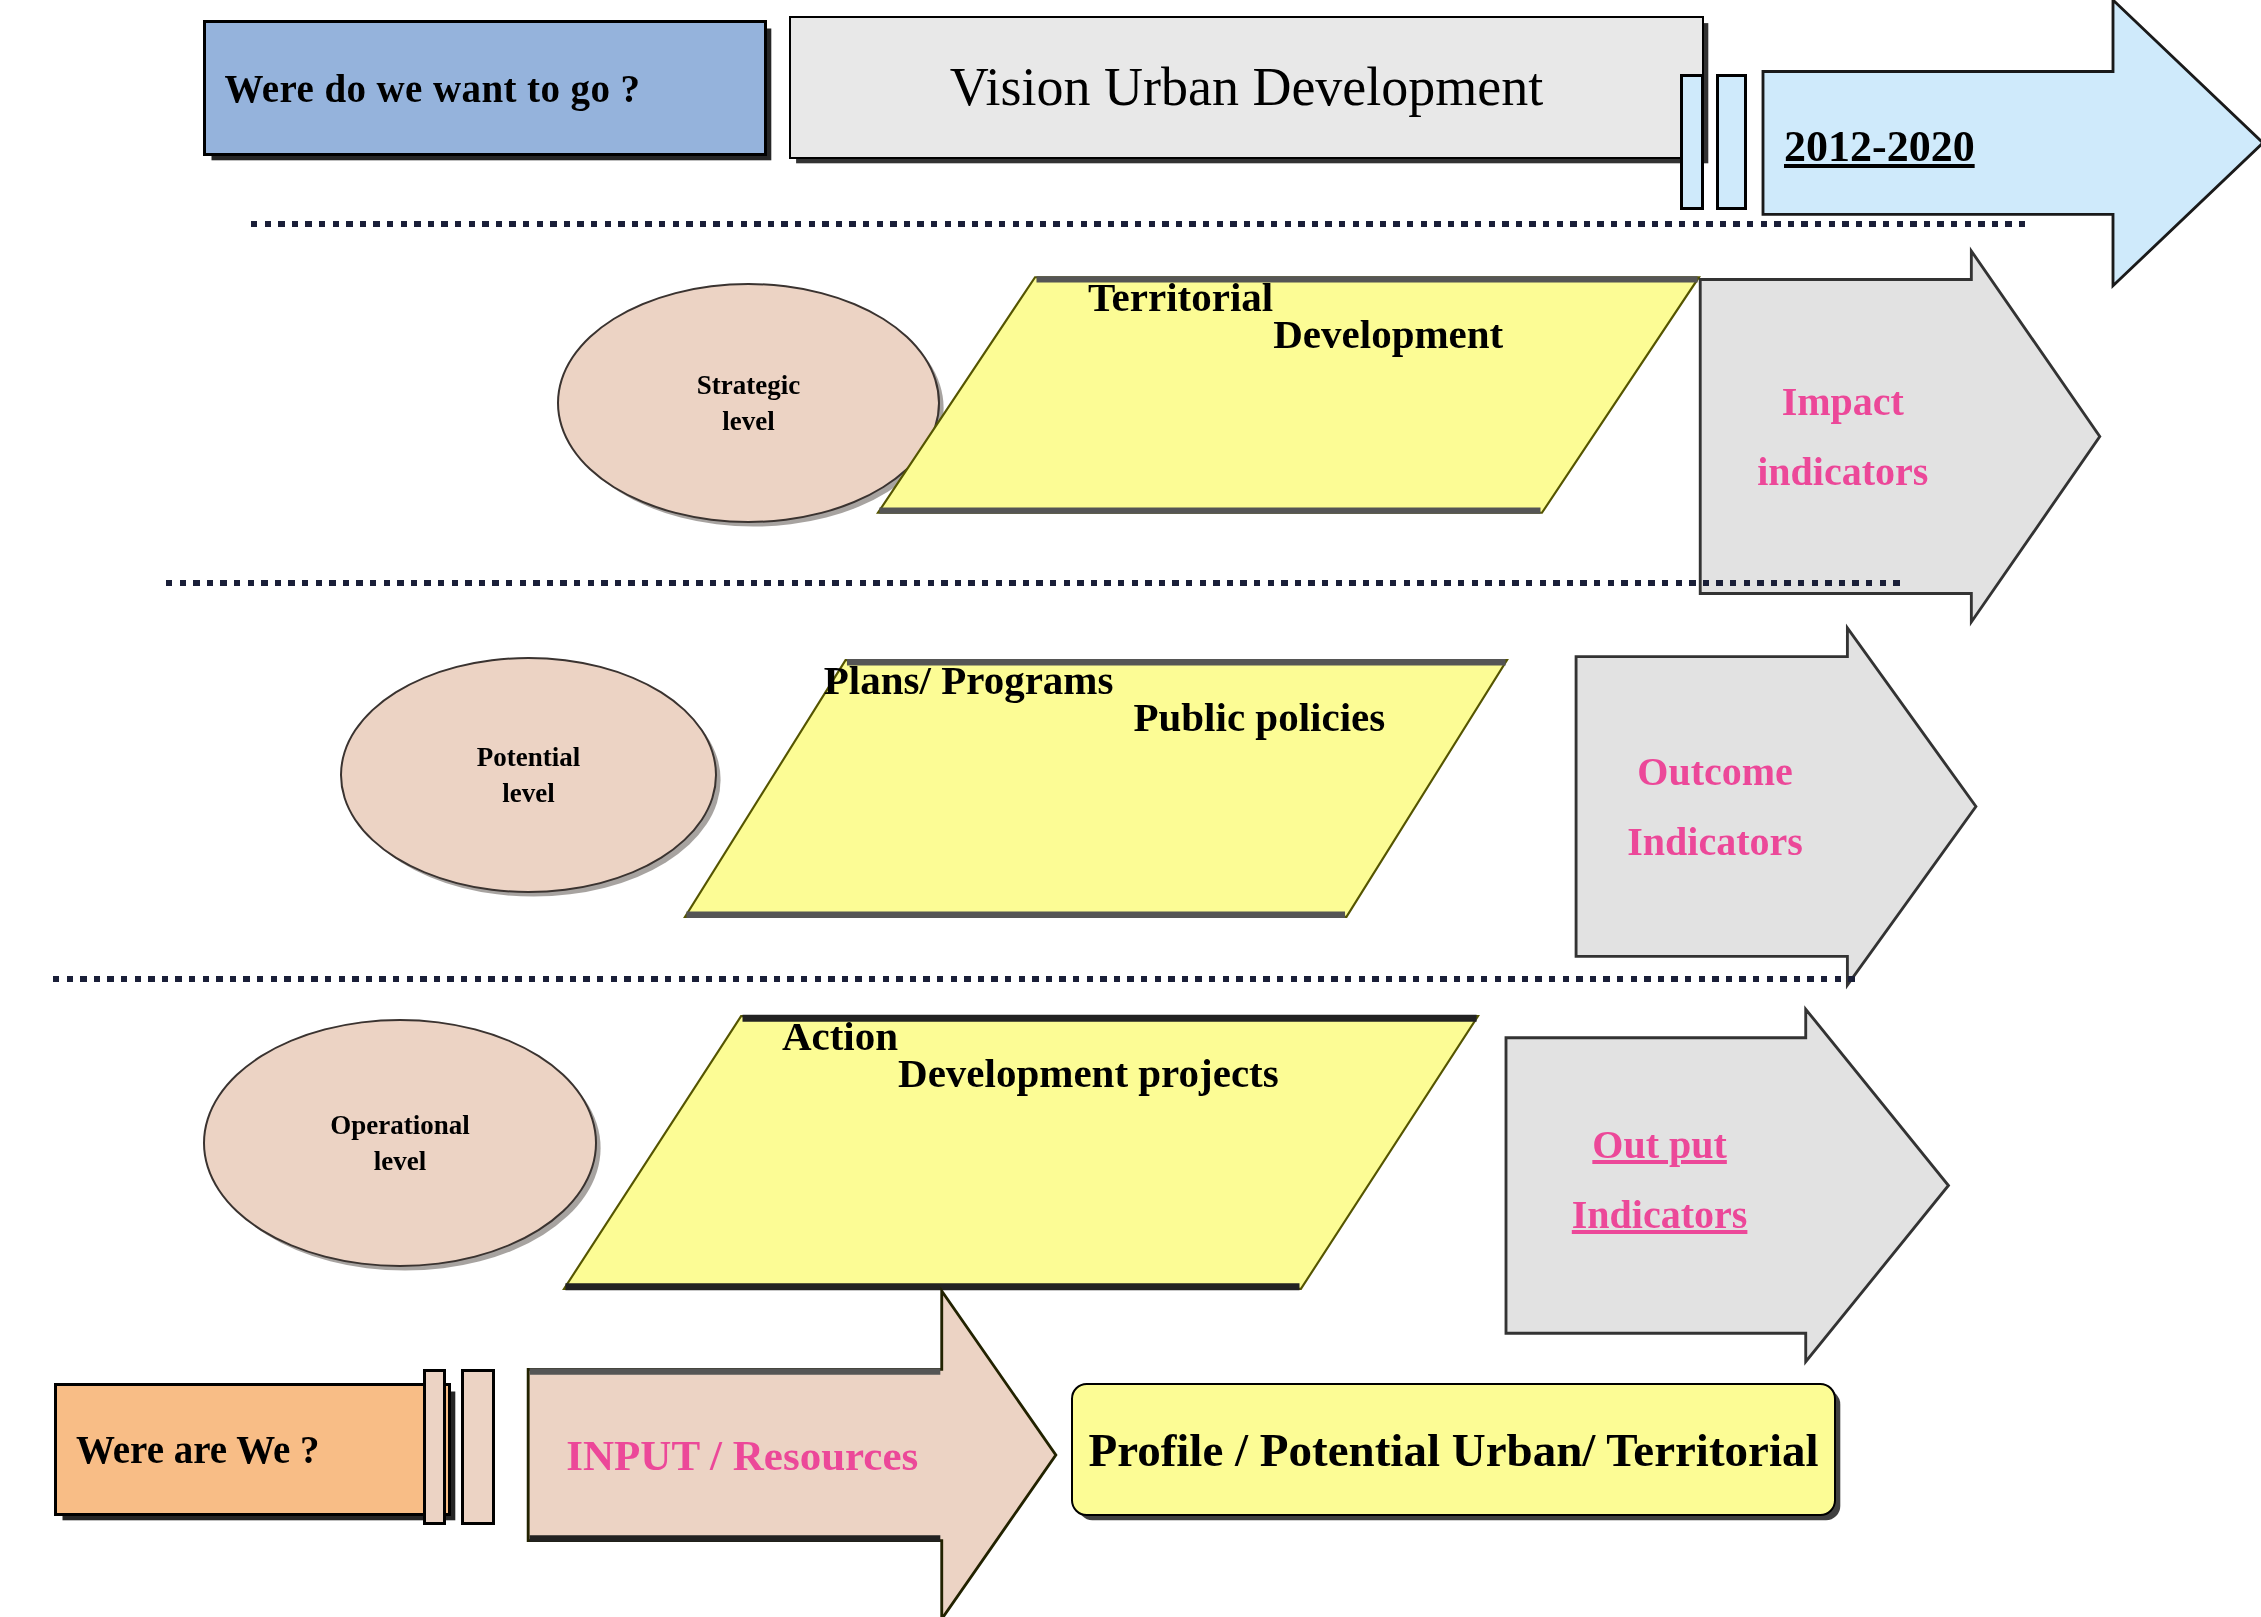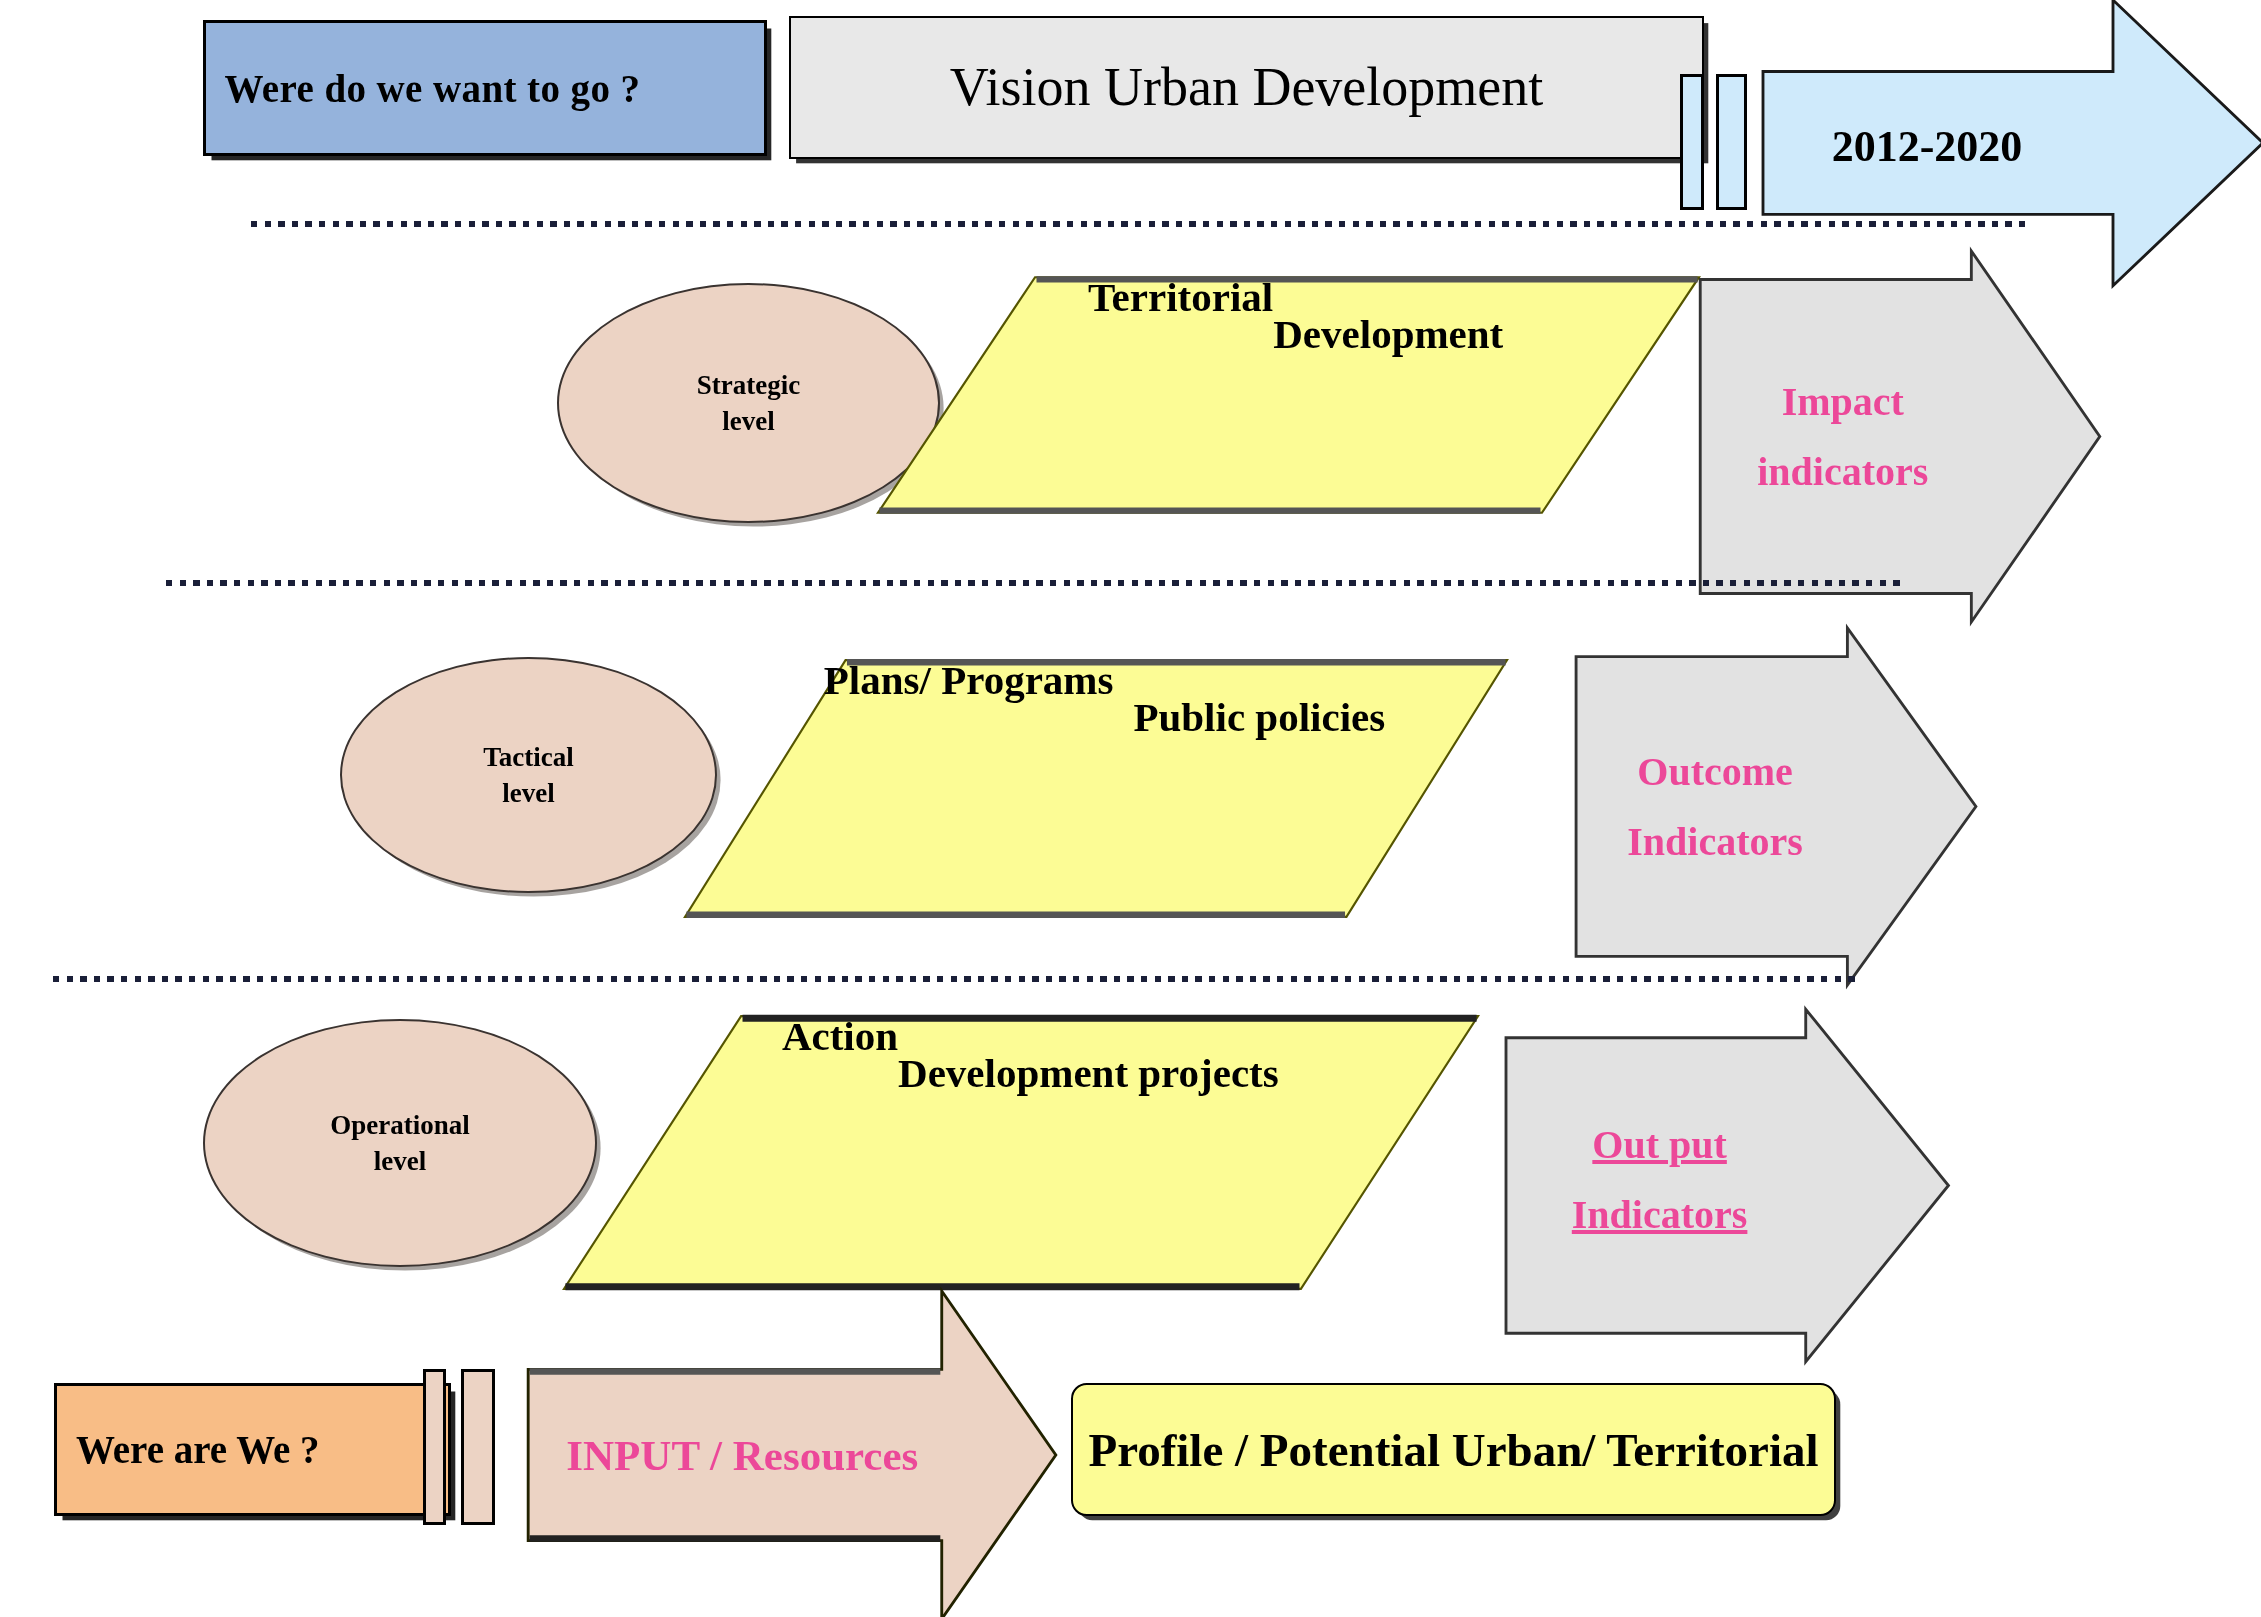--- a/index.html
+++ b/index.html
@@ -160,21 +160,21 @@
   <div class="abs box vision-box" style="left:749px; top:15.7px; width:915px; height:143px;">Vision Urban Development</div>
 
   <div class="abs tick-bar blue" style="left:1680px; top:74px; width:24px; height:136px;"></div>
   <div class="abs tick-bar blue" style="left:1716px; top:74px; width:31px; height:136px;"></div>
 
   <div class="arrow-wrap" style="left:1763px; top:0px; width:500px; height:293px;">
     <svg width="500" height="293" viewBox="0 0 700 410" aria-hidden="true">
       <polygon points="0,100 490,100 490,0 700,200 490,400 490,300 0,300" fill="#cfeafb" stroke="#1a1a1a" stroke-width="4"></polygon>
     </svg>
   </div>
-  <div class="date-label" style="left:1784px; top:121px; width:286px; text-align:center;">2012-2020</div>
+  <div class="date-label" style="left:1784px; top:121px; width:286px; text-align:left;text-decoration:underline;">2012-2020</div>
 
   <div class="dotted" style="left:251px; top:221px; width:1774px;"></div>
 
   <div class="abs box ellipse" style="left:517px; top:283px; width:383px; height:240px; flex-direction:column;">
     <span>Strategic</span>
     <span>level</span>
   </div>
 
   <div class="para-wrap" style="left:878px; top:277px; width:821px; height:236px;">
     <svg width="821" height="236" viewBox="0 0 1150 330" aria-hidden="true">
@@ -194,21 +194,21 @@
     </svg>
     <div class="arrow-label" style="left:14.3px; top:28.6px; width:257px; height:314px;">
       <span>Impact</span>
       <span>indicators</span>
     </div>
   </div>
 
   <div class="dotted" style="left:166px; top:580px; width:1734px;"></div>
 
   <div class="abs box ellipse" style="left:300px; top:657px; width:377px; height:236px; flex-direction:column;">
-    <span>Tactical</span>
+    <span>Potential</span>
     <span>level</span>
   </div>
 
   <div class="para-wrap" style="left:685px; top:660px; width:822px; height:257px;">
     <svg width="822" height="257" viewBox="0 0 1152 360" aria-hidden="true">
       <polygon points="225,0 1152,0 927,360 0,360" fill="#fcfc95" stroke="#555500" stroke-width="3"></polygon>
       <line x1="227" y1="3" x2="1150" y2="3" stroke="#555555" stroke-width="9"></line>
       <line x1="2" y1="357" x2="925" y2="357" stroke="#555555" stroke-width="9"></line>
     </svg>
     <div class="para-label" style="padding-left:17px;gap:20px;">

